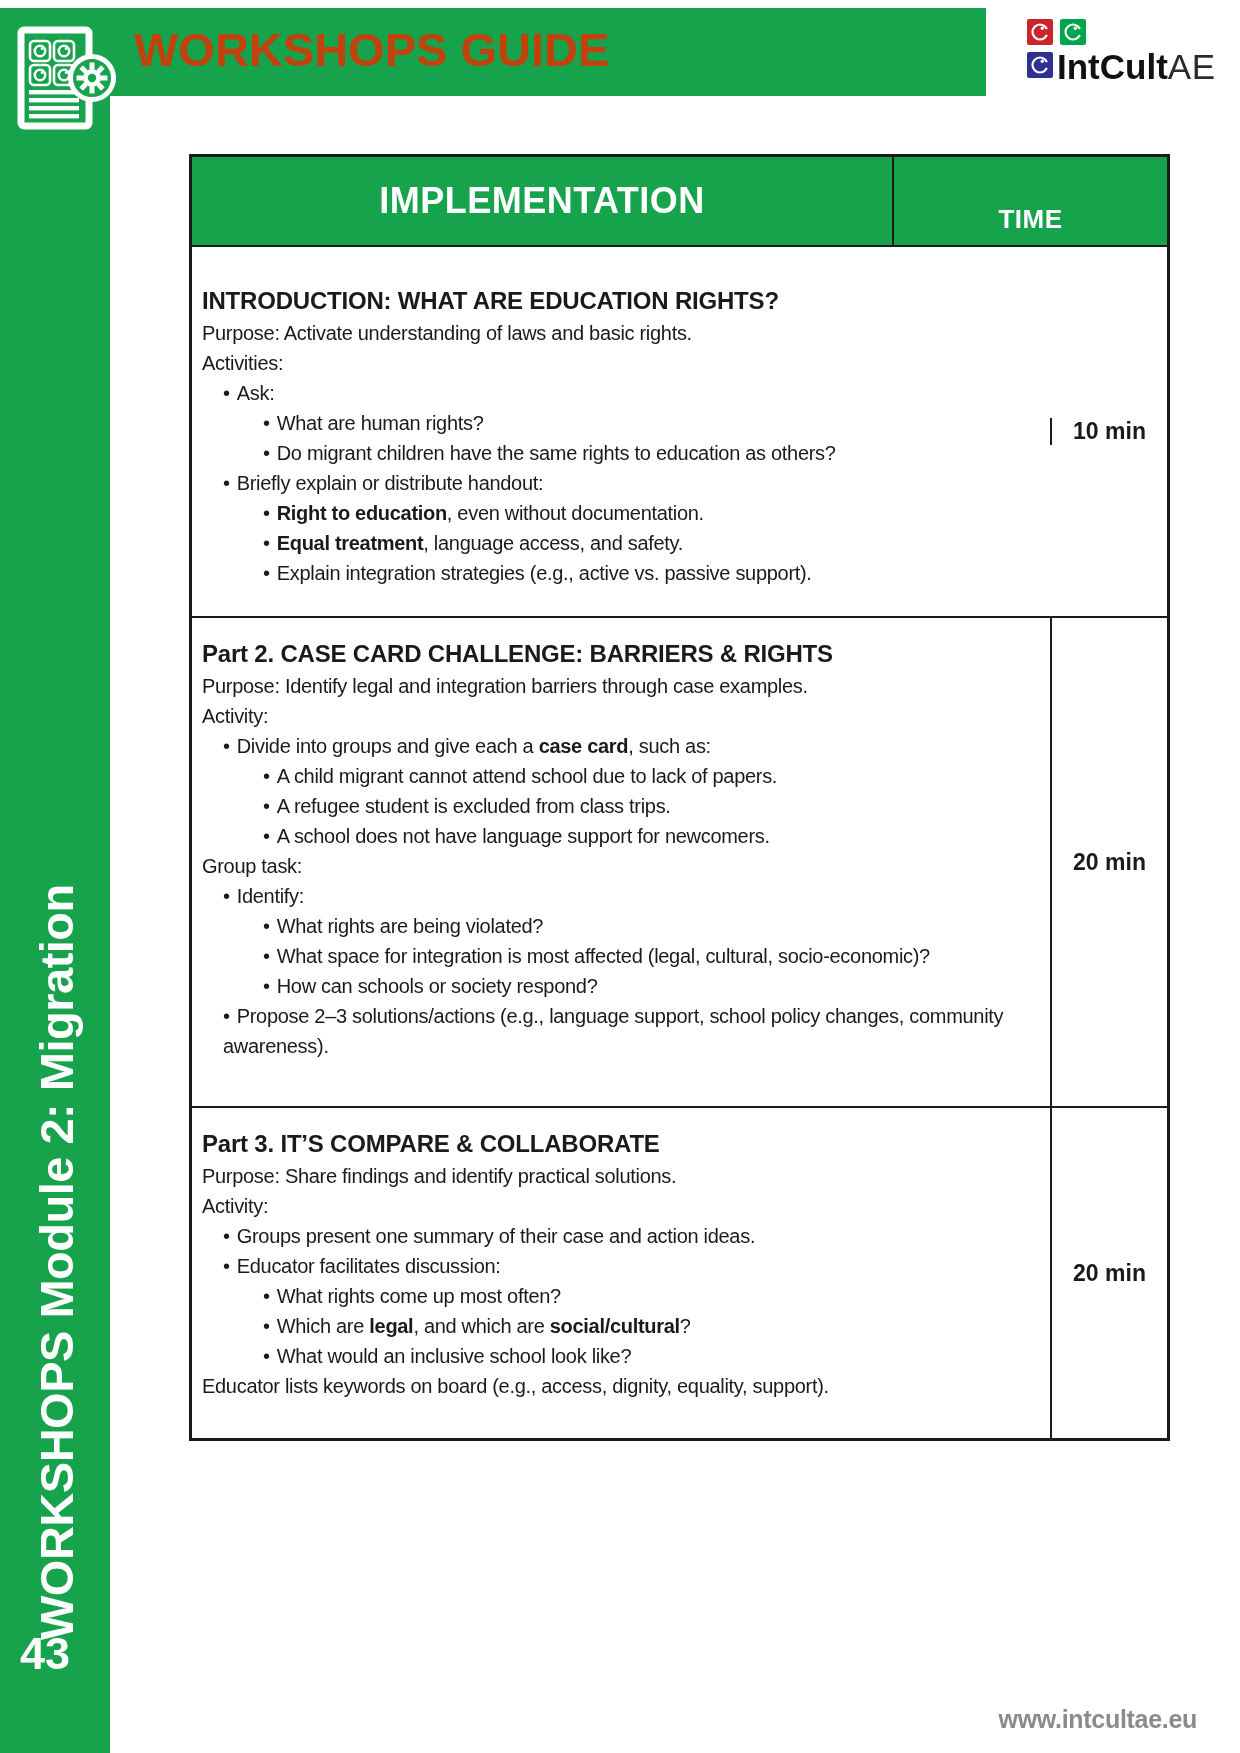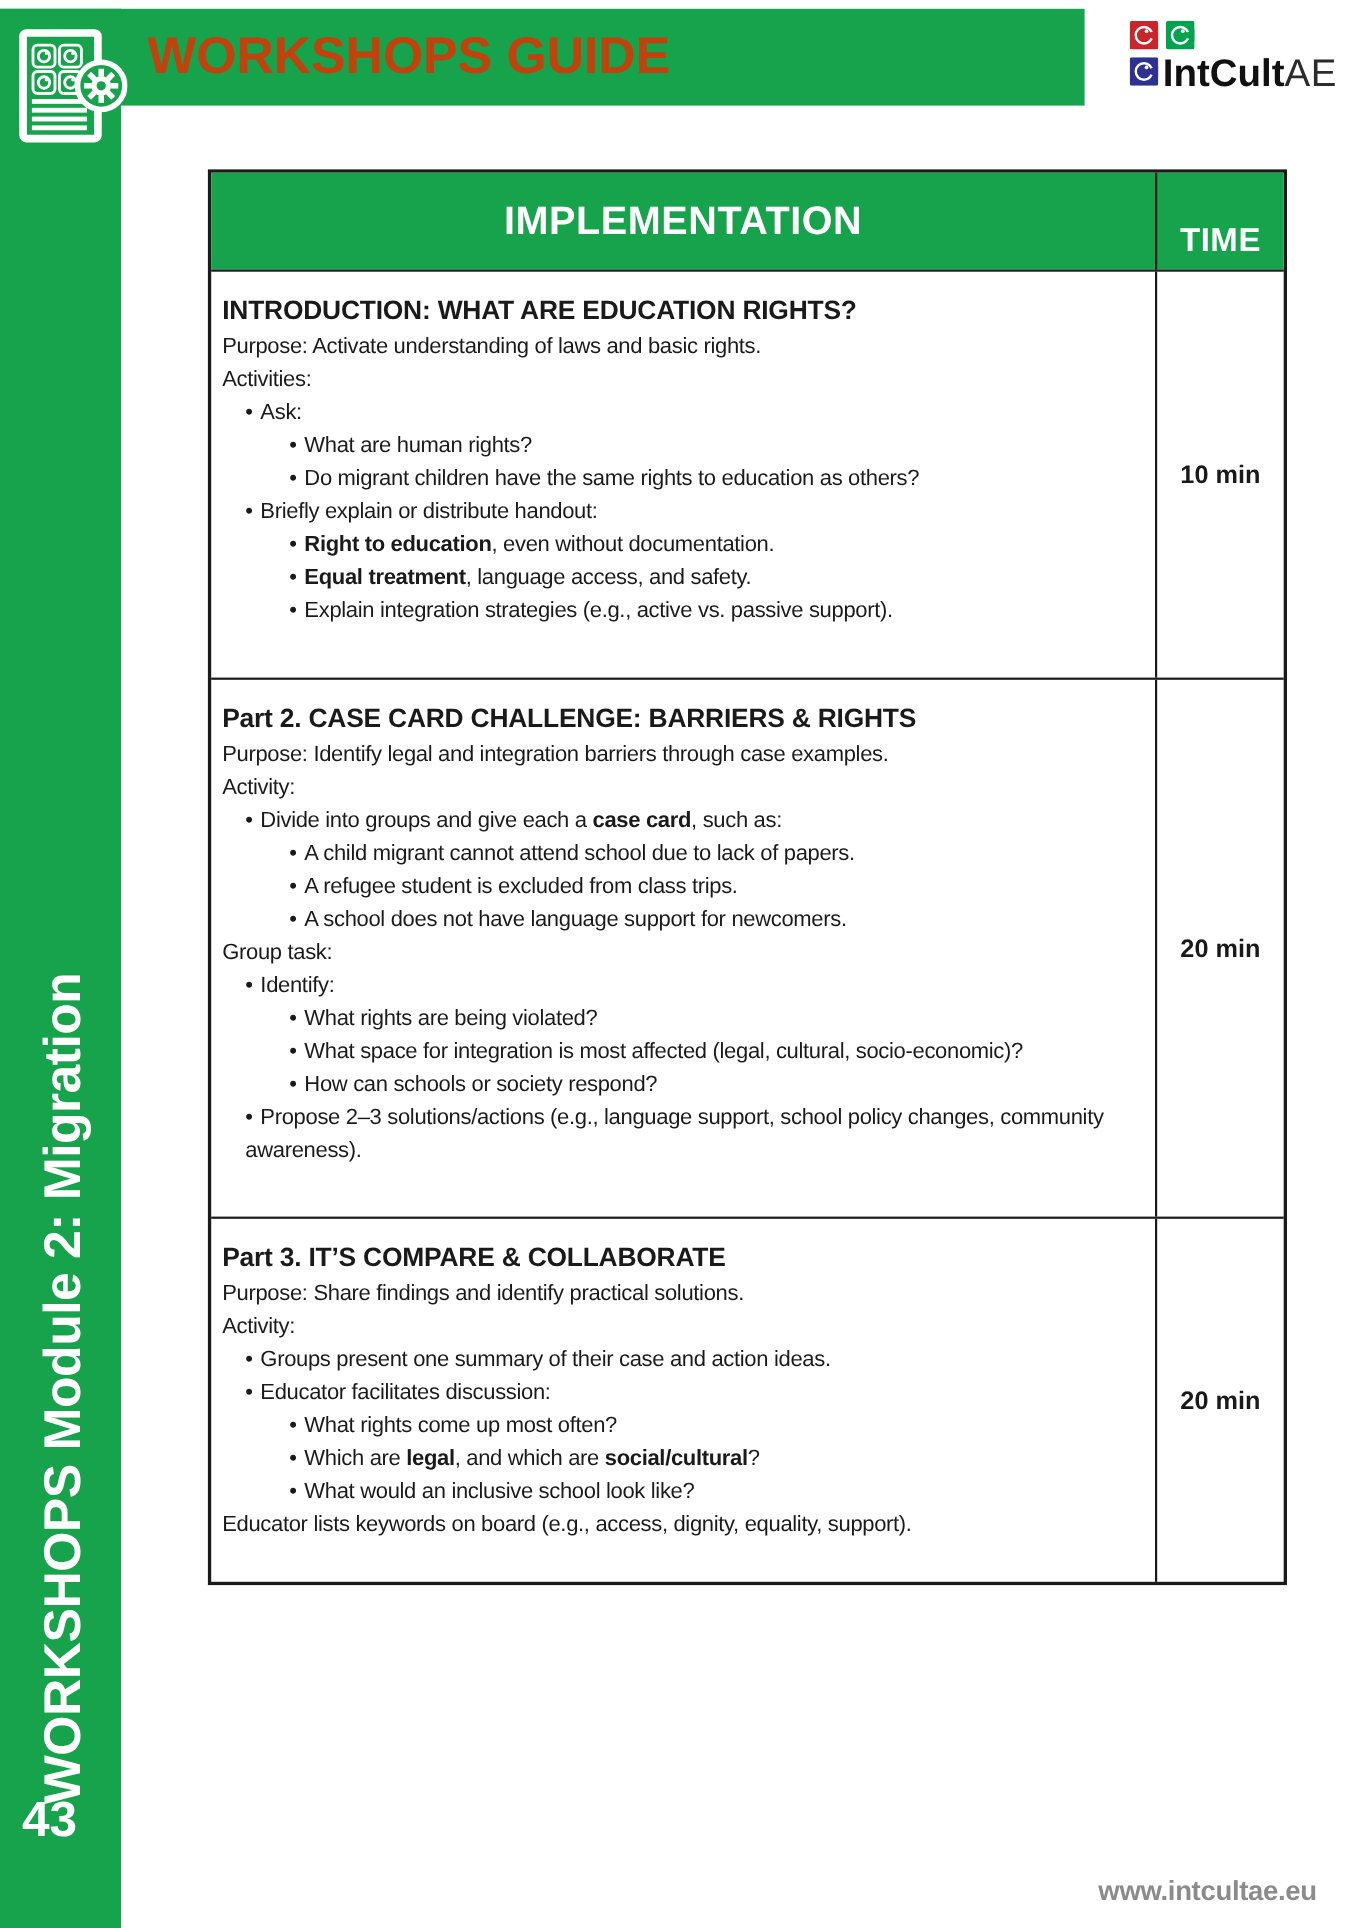--- a/index.html
+++ b/index.html
@@ -29,26 +29,26 @@
   .brand{position:absolute;left:1027px;top:19px;width:190px;height:70px;}
   .brand .sq{position:absolute;width:26px;height:26px;}
   .sq-red{left:0;top:0;} .sq-green{left:33px;top:0;} .sq-blue{left:0;top:33px;}
   .wordmark{position:absolute;left:30px;top:29px;font-size:35px;line-height:38px;white-space:nowrap;}
   .wordmark .wm-b{font-weight:bold;color:#111;}
   .wordmark .wm-l{font-weight:normal;color:#2b2b2b;letter-spacing:0.5px;}
 
   
   .table{position:absolute;left:189px;top:154px;width:981px;border:3px solid var(--border);background:#fff;}
   .thead{display:flex;height:88px;background:var(--green);}
-  .th-a{width:858px;display:flex;align-items:center;justify-content:center;}
+  .th-a{width:700px;display:flex;align-items:center;justify-content:center;}
   .th-b{flex:1;display:flex;align-items:center;justify-content:center;border-left:2px solid var(--border);}
   .th-a .t{color:#fff;font-weight:bold;font-size:36px;letter-spacing:0.5px;}
-  .th-b .t{color:#fff;font-weight:bold;font-size:30px;letter-spacing:0.5px;margin-top:36px;}
+  .th-b .t{color:#fff;font-weight:bold;font-size:26px;letter-spacing:0.5px;margin-top:36px;}
   .trow{display:flex;border-top:2px solid var(--border);}
-  .row-1{min-height:371px;} .row-2{min-height:490px;} .row-3{min-height:332px;}
+  .row-1{min-height:371px;align-items:center;} .row-2{min-height:490px;} .row-3{min-height:332px;}
   .cellA{width:858px;padding:19px 8px 10px 10px;}
   .cellB{flex:1;border-left:2px solid var(--border);display:flex;align-items:center;justify-content:center;}
   .time{font-weight:bold;font-size:23px;white-space:nowrap;}
 
   .ln{font-size:20px;line-height:30px;letter-spacing:-0.3px;}
   .ln.h{font-size:24px;line-height:34px;font-weight:bold;letter-spacing:-0.2px;}
   .li1{padding-left:21px;}
   .li2{padding-left:61px;}
   .blt{margin-right:7px;}
   .bd{font-weight:bold;}

